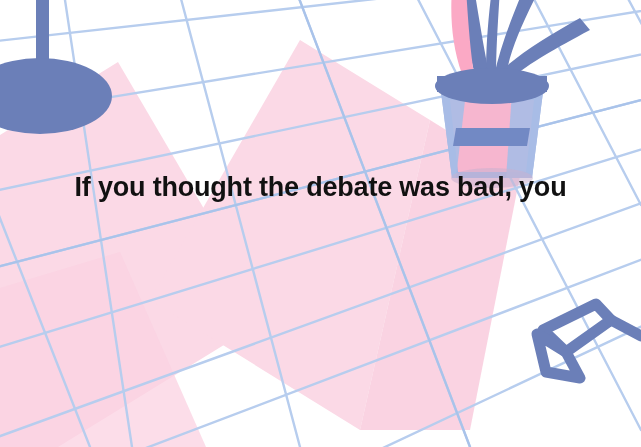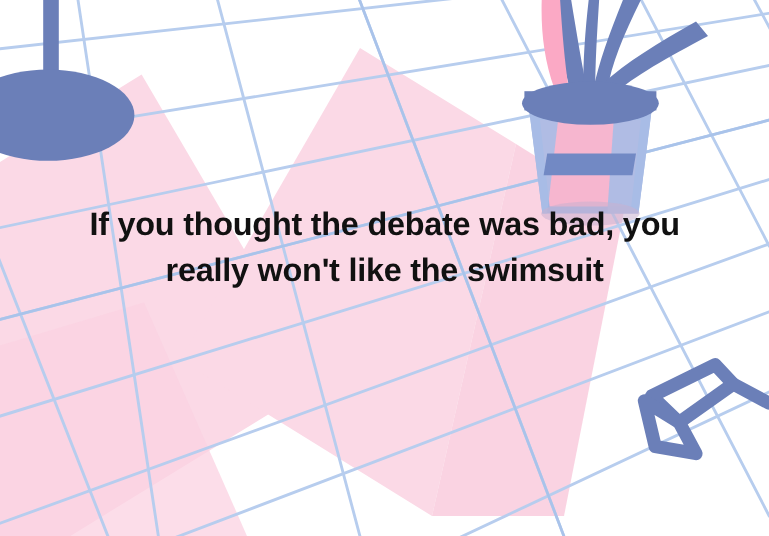--- a/index.html
+++ b/index.html
@@ -139,16 +139,15 @@
         <path d="M543 330 L 596 304 L 611 320 L 566 352 Z"></path>
         <path d="M537 334 L 566 352 L 580 378 L 546 372 Z"></path>
         <path d="M611 320 L 641 336"></path>
       </g>
 
     </g>
   </svg>
 
   <div id="caption-layer">
     <span class="caption-line">If you thought the debate was bad, you</span>
-    <span class="caption-line">really won't like the swimsuit</span>
   </div>
 
 </div>
 
 </body></html>

